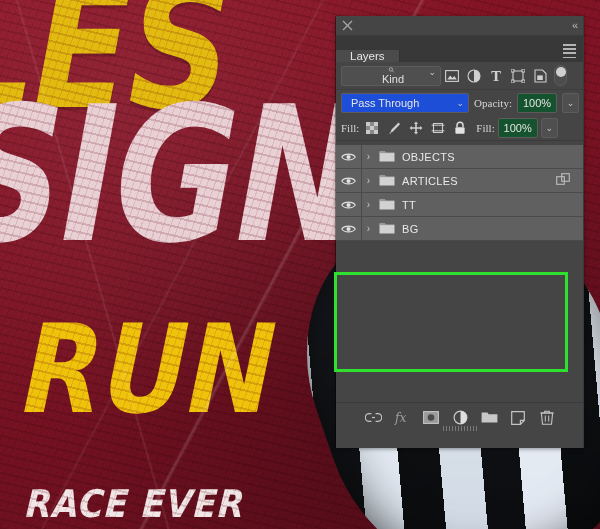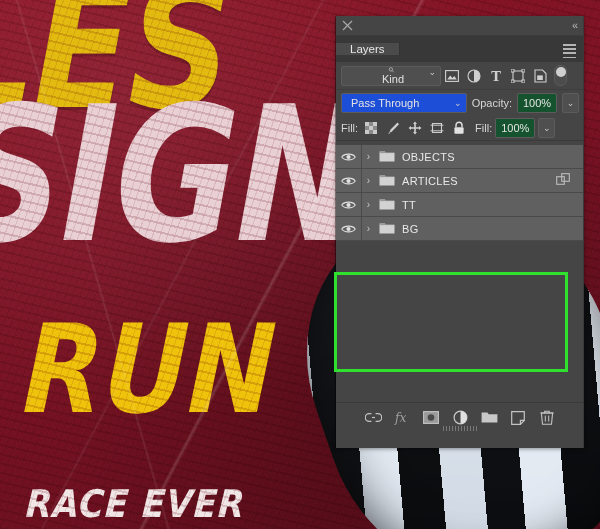--- a/index.html
+++ b/index.html
@@ -92,21 +92,21 @@
   }
   #close-x{
     position:absolute;left:6px;top:4px;width:11px;height:11px;
     cursor:pointer;opacity:.75;
   }
   #collapse-arrows{
     position:absolute;right:7px;top:3px;font-size:11px;color:#b9b9b9;
     letter-spacing:-1px;cursor:pointer;
   }
   .tabrow{
-    height:26px;background:#383838;position:relative;display:flex;align-items:center;
+    height:26px;background:#383838;position:relative;display:flex;align-items:flex-end;
   }
   .tab{
     background:#4b4b4b;padding:0 14px;display:flex;align-items:center;
     font-size:11.5px;color:#e6e6e6;cursor:pointer;
     border-right:1px solid #333;
   }
   #panel-menu{
     position:absolute;right:8px;top:8px;width:13px;cursor:pointer;
   }
   #panel-menu i{display:block;height:1.6px;background:#b4b4b4;margin-bottom:2.6px;}
@@ -135,21 +135,21 @@
   .blendrow{
     height:25px;display:flex;align-items:center;padding:0 5px;gap:5px;
     background:#454545;
   }
   .blend-select{
     flex:1;height:18px;background:#1d4ed8;border:1px solid #5c5c5c;border-radius:2px;
     display:flex;align-items:center;padding:0 9px;position:relative;cursor:pointer;
     font-size:11px;color:#e4e4e4;
   }
   .blend-select .chev{position:absolute;right:4px;color:#c9c9c9;font-size:9px;}
-  .fieldlabel{font-size:11px;color:#d6d6d6;}
+  .fieldlabel{font-size:11px;color:#d6d6d6;font-family:Liberation Serif, serif;}
   .numbox{
     width:38px;height:18px;background:#14532d;border:1px solid #5c5c5c;border-radius:2px;
     display:flex;align-items:center;justify-content:center;font-size:11px;color:#e4e4e4;cursor:text;
   }
   .stepchev{
     width:15px;height:18px;background:#4f4f4f;border:1px solid #5c5c5c;border-radius:2px;
     display:flex;align-items:center;justify-content:center;color:#c9c9c9;font-size:9px;cursor:pointer;
   }
 
   .lockrow{

